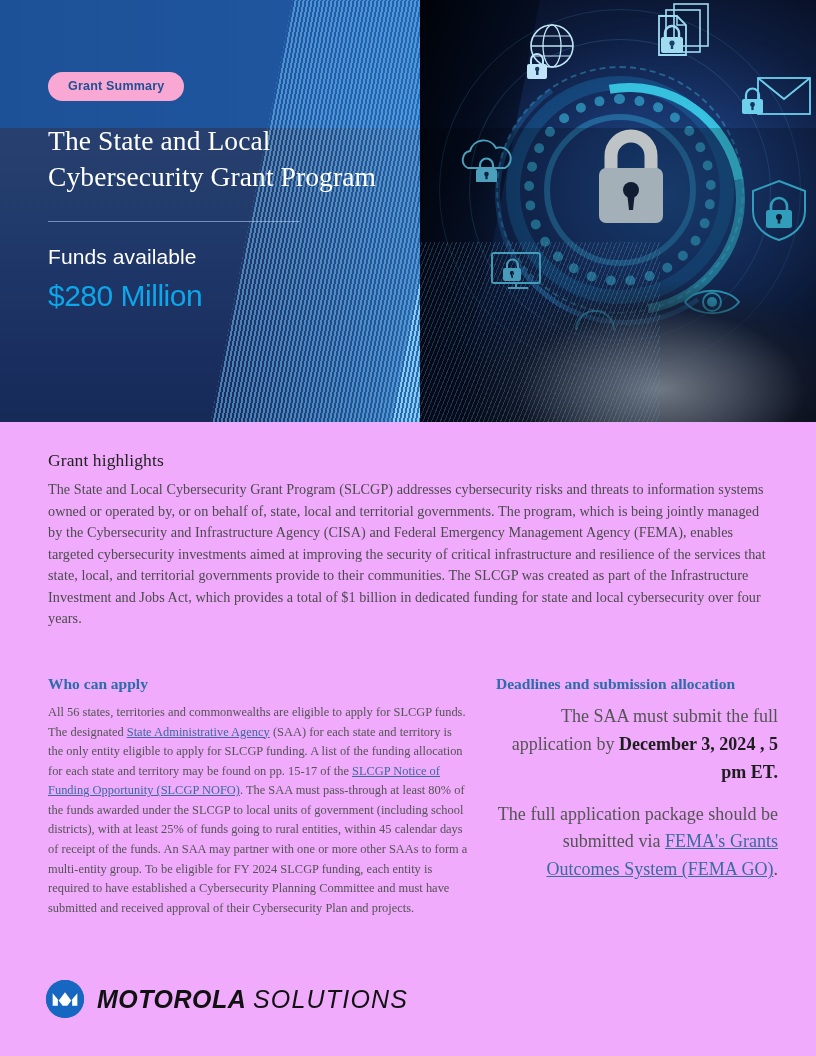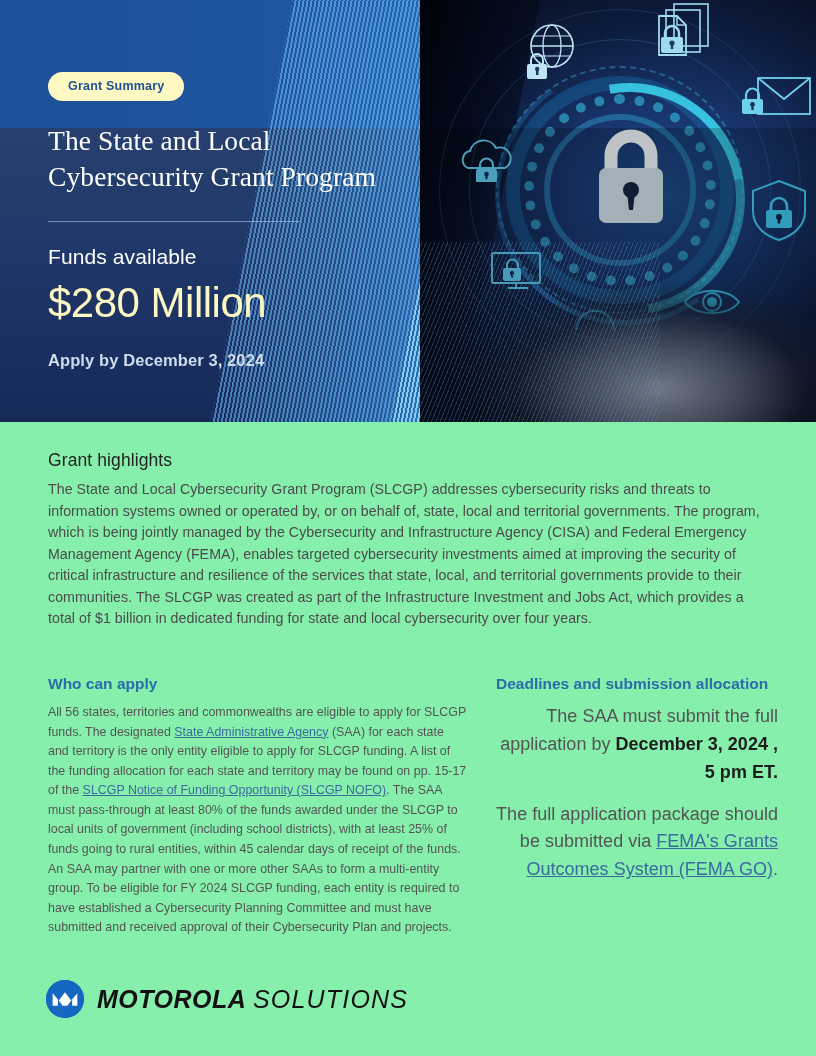--- a/index.html
+++ b/index.html
@@ -159,21 +159,21 @@
 
   
   .hero-content {
     position: absolute;
     left: 48px; top: 0;
     width: 400px;
     z-index: 6;
   }
   .badge {
     display: inline-block;
-    background: #fef9c3;
+    background: #f9a8d4;
     color: #205193;
     border-radius: 20px;
     font-size: 12.5px;
     font-weight: bold;
     letter-spacing: 0.2px;
     padding: 7px 20px 8px 20px;
     margin-top: 72px;
   }
   .hero-title {
     color: #ffffff;
@@ -191,41 +191,42 @@
     background: rgba(175,200,235,0.6);
     margin-top: 26px;
   }
   .hero-sub {
     color: #ffffff;
     font-size: 21px;
     margin-top: 23px;
     letter-spacing: 0.1px;
   }
   .hero-amount {
-    color: #fef9c3;
-    font-size: 42px;
+    color: #0ea5e9;
+    font-size: 30px;
     font-weight: normal;
     margin-top: 10px;
     letter-spacing: -0.5px;
   }
   .hero-apply {
     color: #cfdcef;
     font-size: 16.5px;
     font-weight: bold;
     margin-top: 24px;
     letter-spacing: 0.1px;
   }
 
   
   .page {
     position: absolute;
     left: 0; top: 422px;
     width: 816px;
     height: 634px;
-    background: #86efac;
+    background: #f0abfc;
+    font-family: Liberation Serif, serif;
   }
   .section-title {
     position: absolute;
     left: 48px; top: 28px;
     font-size: 17.5px;
     color: #222222;
     letter-spacing: 0.1px;
   }
   .intro {
     position: absolute;
@@ -401,21 +402,20 @@
     <div class="hero-photo-band"></div>
   </div>
 
   <div class="hero-content">
     <div class="badge">Grant Summary</div>
     <div class="hero-title">The State and Local
 Cybersecurity Grant Program</div>
     <div class="hero-divider"></div>
     <div class="hero-sub">Funds available</div>
     <div class="hero-amount">$280 Million</div>
-    <div class="hero-apply">Apply by December 3, 2024</div>
   </div>
 </div>
 
 <div class="page">
 
   <div class="section-title">Grant highlights</div>
   <div class="intro">The State and Local Cybersecurity Grant Program (SLCGP) addresses cybersecurity risks and threats to information systems owned or operated by, or on behalf of, state, local and territorial governments. The program, which is being jointly managed by the Cybersecurity and Infrastructure Agency (CISA) and Federal Emergency Management Agency (FEMA), enables targeted cybersecurity investments aimed at improving the security of critical infrastructure and resilience of the services that state, local, and territorial governments provide to their communities. The SLCGP was created as part of the Infrastructure Investment and Jobs Act, which provides a total of $1 billion in dedicated funding for state and local cybersecurity over four years.</div>
 
   <div class="col-left">
     <div class="col-head">Who can apply</div>

